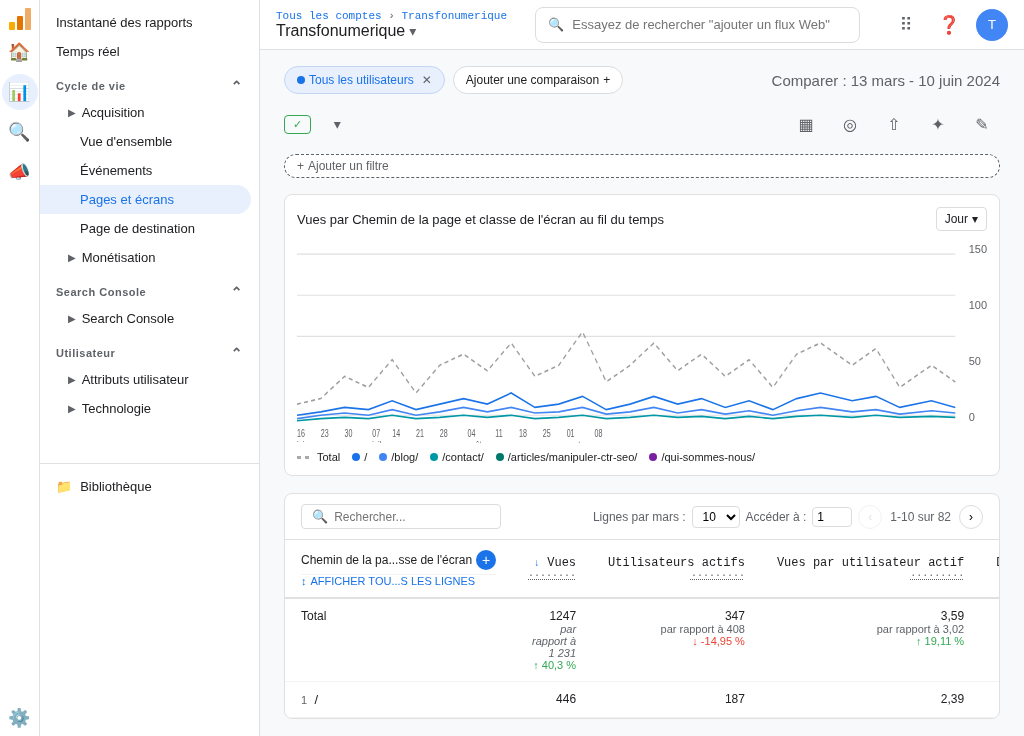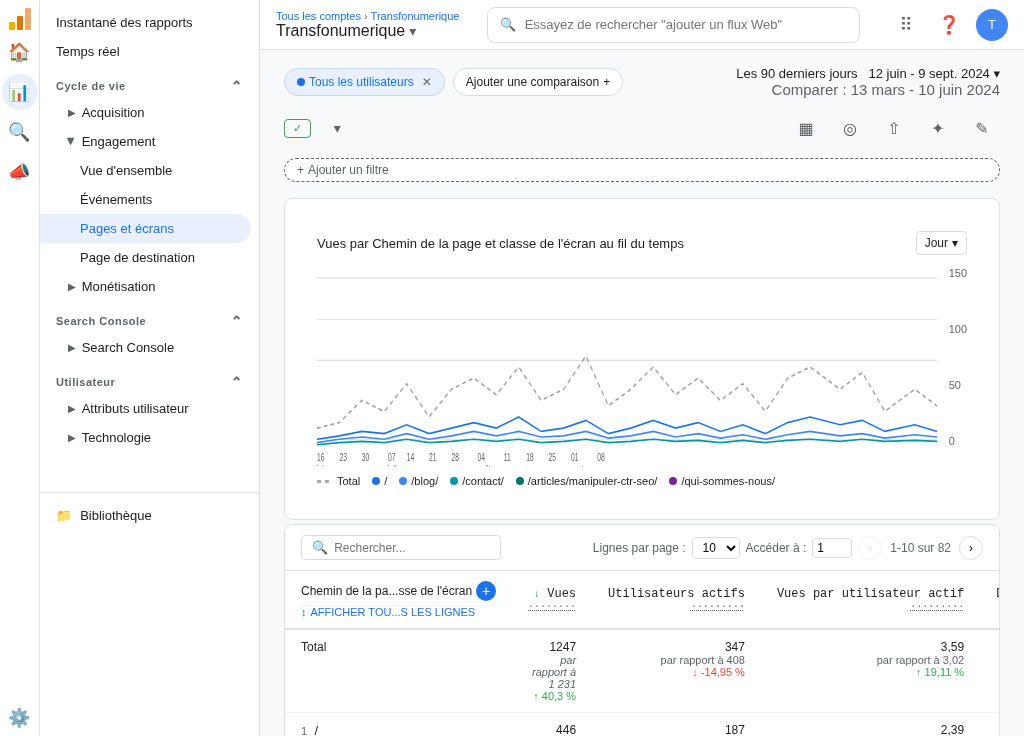--- a/index.html
+++ b/index.html
@@ -74,20 +74,21 @@
       display: flex;
       align-items: center;
       padding: 0 16px;
       gap: 12px;
       background: #fff;
       flex-shrink: 0;
     }
     .breadcrumb {
       font-size: 11px;
       color: #5f6368;
+      font-family: Liberation Mono, monospace;
     }
     .breadcrumb a { color: #1a73e8; text-decoration: none; }
     .account-title {
       font-size: 16px;
       font-weight: 500;
       color: #202124;
       display: flex;
       align-items: center;
       gap: 4px;
     }
@@ -220,22 +221,22 @@
       color: #5f6368;
       cursor: pointer;
       margin-bottom: 16px;
     }
 
     
     .chart-card {
       background: #fff;
       border: 1px solid #e0e0e0;
       border-radius: 8px;
-      padding: 32px;
-      margin-bottom: 4px;
+      padding: 12px;
+      margin-bottom: 17px;
     }
     .chart-header {
       display: flex;
       align-items: center;
       justify-content: space-between;
       margin-bottom: 12px;
     }
     .chart-title {
       font-size: 13px;
       color: #202124;
@@ -463,24 +464,20 @@
   </div>
 
   <div class="sidebar-section-title">
     <span>Cycle de vie</span>
     <span style="font-size:14px;">⌃</span>
   </div>
   <div class="sidebar-item indent1">
     <span class="arrow">▶</span>
     <span>Acquisition</span>
   </div>
-  <div class="sidebar-item indent1 expanded">
-    <span class="arrow" style="transform:rotate(90deg); display:inline-block;">▶</span>
-    <span>Engagement</span>
-  </div>
   <div class="sidebar-item indent2">
     <span>Vue d'ensemble</span>
   </div>
   <div class="sidebar-item indent2">
     <span>Événements</span>
   </div>
   <div class="sidebar-item indent2 active">
     <span>Pages et écrans</span>
   </div>
   <div class="sidebar-item indent2">
@@ -552,26 +549,20 @@
       <div class="filter-chip active">
         <span class="chip-dot"></span>
         <span>Tous les utilisateurs</span>
         <span style="color:#5f6368; margin-left:4px;">✕</span>
       </div>
       <div class="filter-chip">
         <span>Ajouter une comparaison</span>
         <span>+</span>
       </div>
       <div class="date-range">
-        <div class="primary">
-          <span>Les 90 derniers jours</span>
-          &nbsp;
-          <span>12 juin - 9 sept. 2024</span>
-          <span> ▾</span>
-        </div>
         <div style="font-size:15px; color:#5f6368;">Comparer : 13 mars - 10 juin 2024</div>
       </div>
     </div>
 
     <div class="page-title-row">
       <div class="title-badge">
         <span>✓</span>
       </div>
       <button class="icon-btn" style="font-size:14px;">▾</button>
       <div class="page-title-actions">
@@ -669,21 +660,21 @@
     </div>
 
     <div class="table-card">
 
       <div class="table-toolbar">
         <div class="table-search">
           <span style="color:#5f6368;">🔍</span>
           <input placeholder="Rechercher..." style="">
         </div>
         <div class="rows-per-page">
-          <span>Lignes par page :</span>
+          <span>Lignes par mars :</span>
           <select class="rows-select">
             <option>10</option>
             <option>25</option>
             <option>50</option>
           </select>
           <span>Accéder à :</span>
           <input style="width: 40px; border: 1px solid rgb(218, 220, 224); border-radius: 4px; padding: 2px 4px; font-size: 12px;" value="1">
           <div class="page-nav">
             <button class="nav-btn" disabled="">‹</button>
             <span>1-10 sur 82</span>

